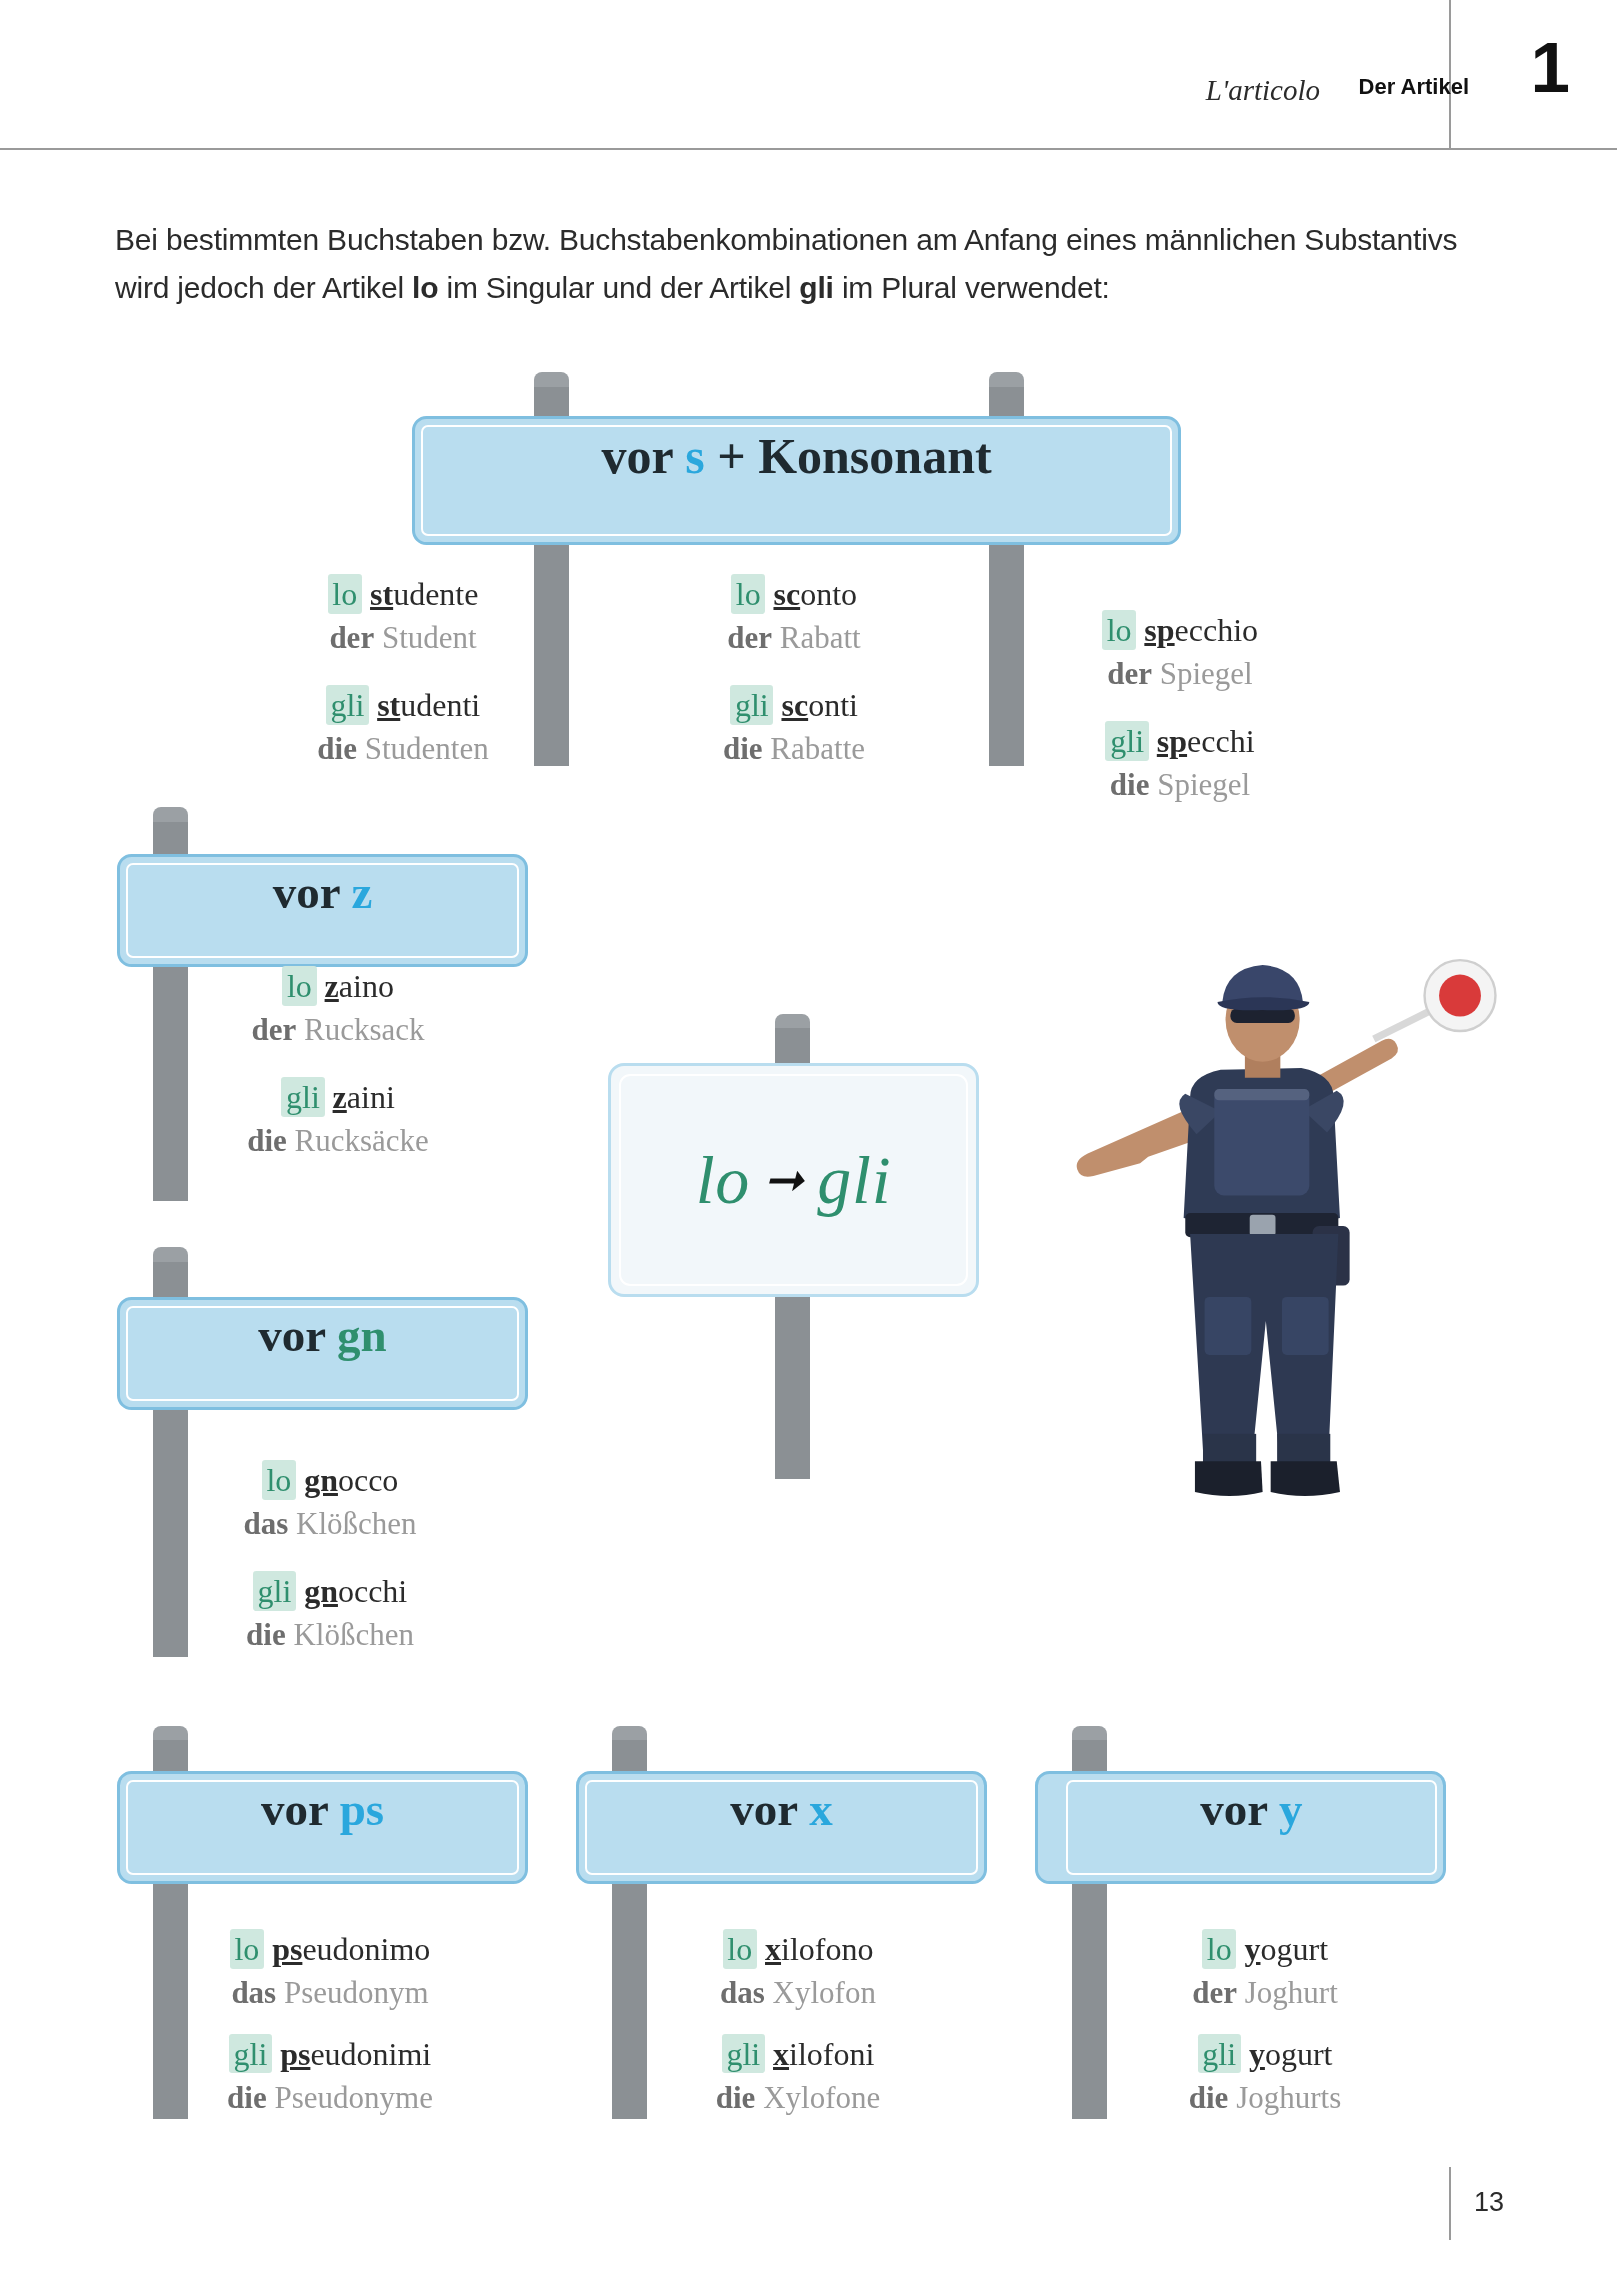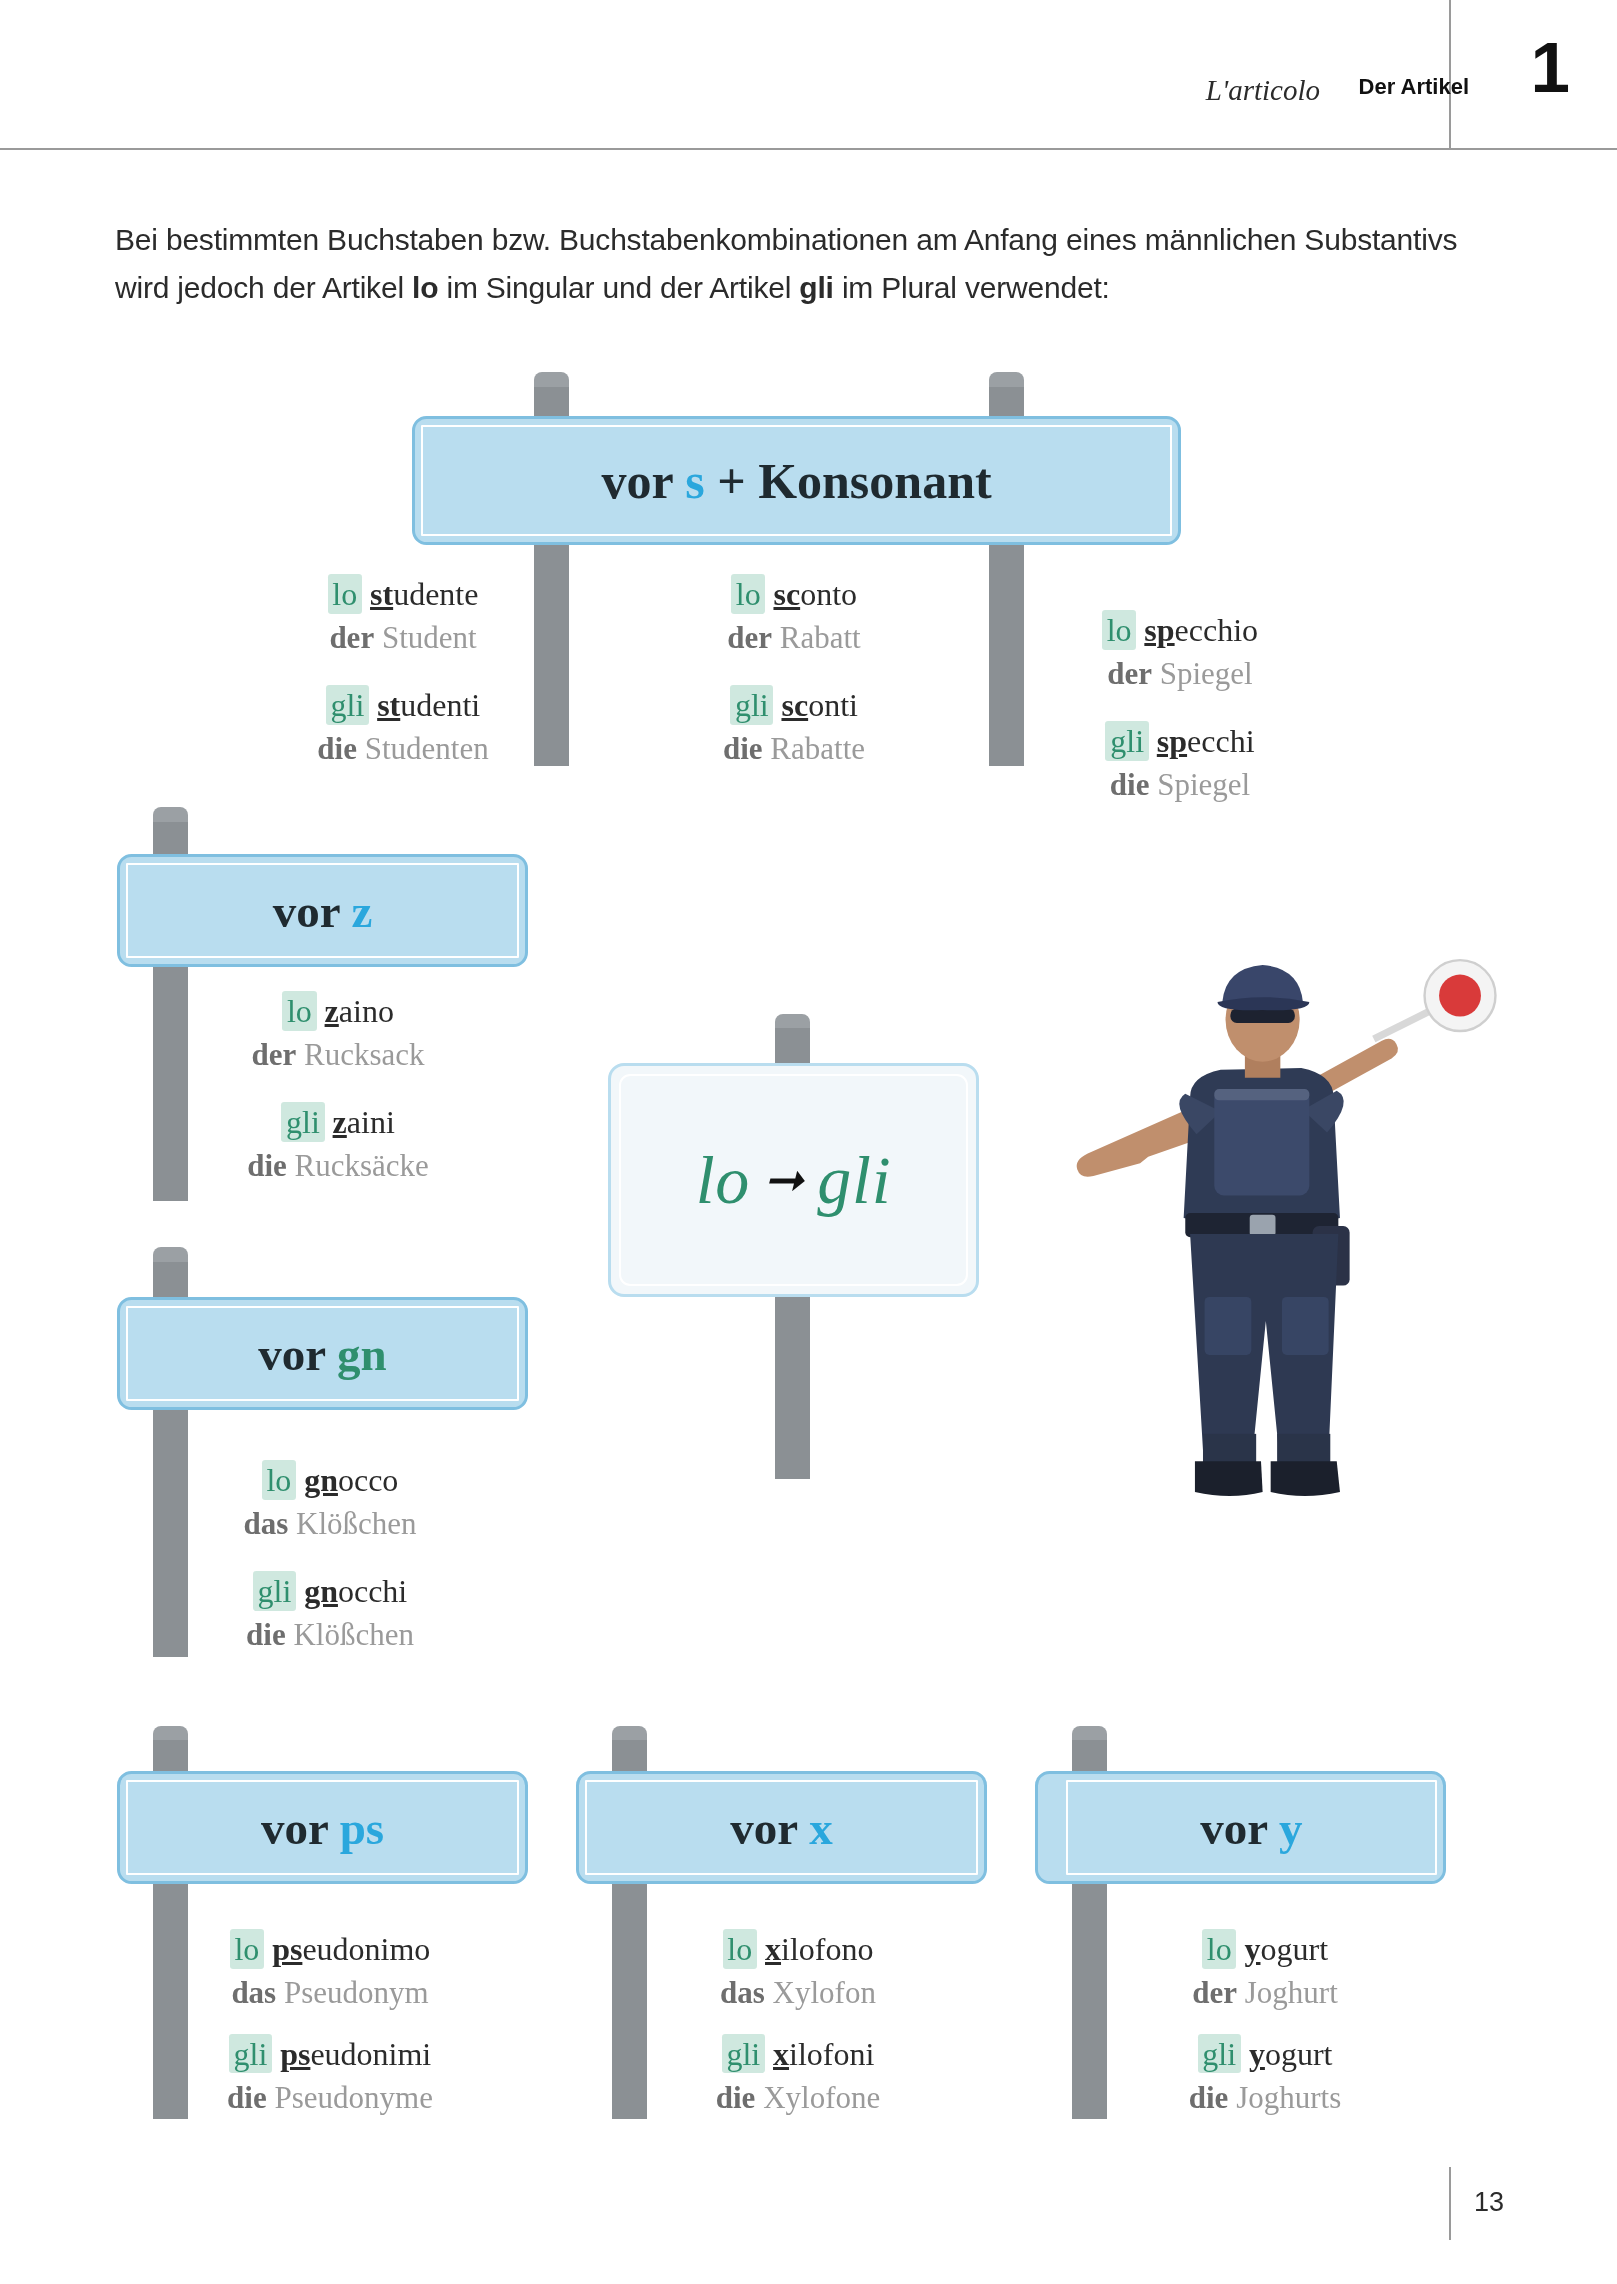--- a/index.html
+++ b/index.html
@@ -105,24 +105,23 @@
     border: 3.2px solid #7fbfe0;
     border-radius: 14.5px;
     box-sizing: border-box;
     z-index: 3;
     padding: 6.4px;
   }
   .sign-inner {
     width: 100%;
     height: 100%;
     border: 2.4px solid #ffffff;
-    border-radius: 1px;
+    border-radius: 7px;
     box-sizing: border-box;
     display: flex;
-    align-items: center;
     justify-content: center;
   }
   .sign-text {
     font-family: "Liberation Serif", serif;
     font-weight: bold;
     color: #1f2a30;
     white-space: nowrap;
   }
   .sign-text .hl { color: #2aa7dd; }
   .sign-text .hl-green { color: #2f8f6e; }
@@ -287,21 +286,21 @@
 <div class="post" style="left:153px; top:822px; width:35px; height:379px;"></div>
 
 <div class="sign" style="left:117px; top:854px; width:411px; height:113px;">
   <div class="sign-inner">
     <div class="sign-text" style="font-size:47px;">
       <span>vor </span><span class="hl">z</span>
     </div>
   </div>
 </div>
 
-<div class="ex" style="left:213px; top:989px; width:250px;">
+<div class="ex" style="left:213px; top:964px; width:250px;">
   <div class="pair">
     <div class="it"><span class="art-lo">lo</span> <span class="bold">z</span><span>aino</span></div>
     <div class="de"><b>der</b> <span>Rucksack</span></div>
   </div>
   <div>
     <div class="it"><span class="art-gli">gli</span> <span class="bold">z</span><span>aini</span></div>
     <div class="de"><b>die</b> <span>Rucksäcke</span></div>
   </div>
 </div>
 

